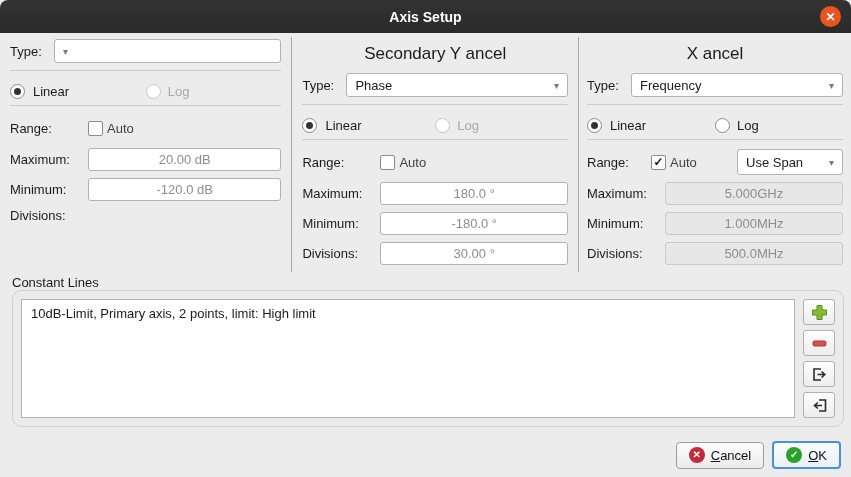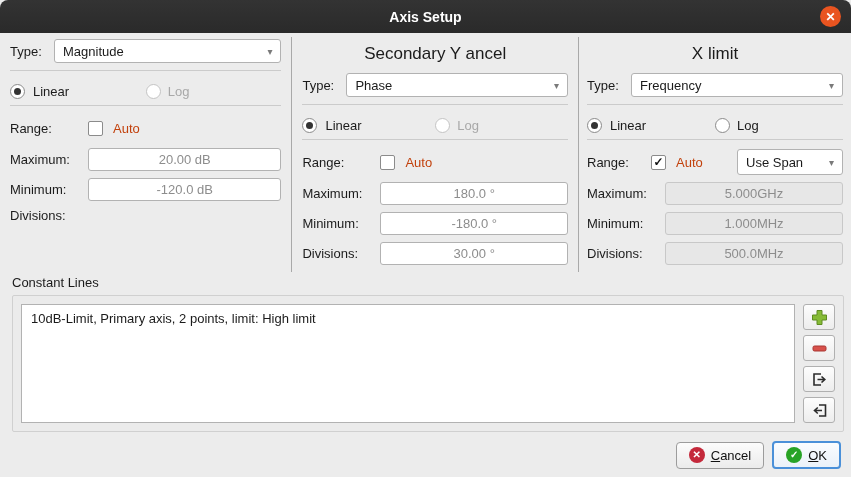--- a/index.html
+++ b/index.html
@@ -61,34 +61,34 @@
   }
   .radio-opt.disabled { color:#a8a8a8; cursor:default; }
   .radio-opt.disabled .radio { border-color:#c4c4c4; }
 
   .range-row { min-height:26px; }
   .checkbox {
     width:15px; height:15px; background:#ffffff; border:1px solid #8b8b8b; border-radius:2px;
     display:flex; align-items:center; justify-content:center; cursor:pointer; flex-shrink:0;
   }
   .checkbox .check-glyph { font-size:12px; color:#111111; line-height:1; font-weight:bold; }
-  .auto-lbl { font-size:13px; color:#c2410c; margin-left:10px; }
+  .auto-lbl { font-size:13px; color:#404040; margin-left:4px; }
   .span-combo { flex:0 0 106px; margin-left:auto; height:26px; }
 
   .field {
     flex:1; height:23px; border:1px solid #b2b2b2; border-radius:3px; background:#ffffff;
     text-align:center; color:#8d8d8d; font-size:13px; font-family:inherit; min-width:0; outline:none;
   }
   .field.disabled { background:#e7e7e7; border-color:#c8c8c8; }
 
   
   .constant-lines { flex:1; padding:3px 7px 0 12px; }
-  .cl-label { font-size:13px; color:#1b1b1b; margin-bottom:5px; }
+  .cl-label { font-size:13px; color:#1b1b1b; }
   .cl-frame {
-    border:1px solid #d0d0d0; border-radius:2px; background:#ebebeb;
+    border:1px solid #d0d0d0; border-radius:9px; background:#ebebeb;
     padding:8px; display:flex; gap:8px; height:137px;
   }
   .cl-list {
     flex:1; background:#ffffff; border:1px solid #b2b2b2; overflow:hidden; padding:4px 9px;
   }
   .cl-item { font-size:13px; color:#1b1b1b; padding:2px 0; cursor:pointer; }
   .cl-buttons { width:32px; display:flex; flex-direction:column; gap:5px; }
   .icon-btn {
     width:32px; height:27px; background:linear-gradient(#fdfdfd,#ededed);
     border:1px solid #b0b0b0; border-radius:3px;
@@ -122,21 +122,20 @@
       <span class="close-glyph">✕</span>
     </span>
   </div>
 
   <div class="columns">
 
     <div class="axis-col col-1">
       <div class="row">
         <span class="lbl type-lbl">Type:</span>
         <div class="combo">
-          <span class="combo-text">Magnitude</span>
           <span class="combo-arrow">▾</span>
         </div>
       </div>
       <div class="sep"></div>
       <div class="row radio-row">
         <label class="radio-opt first">
           <span class="radio checked"></span>
           <span>Linear</span>
         </label>
         <label class="radio-opt disabled">
@@ -197,21 +196,21 @@
         <span class="lbl field-lbl">Minimum:</span>
         <input class="field" value="-180.0 °" style="">
       </div>
       <div class="row">
         <span class="lbl field-lbl">Divisions:</span>
         <input class="field" value="30.00 °" style="">
       </div>
     </div>
 
     <div class="axis-col col-3">
-      <div class="col-heading">X limit</div>
+      <div class="col-heading">X ancel</div>
       <div class="row">
         <span class="lbl type-lbl">Type:</span>
         <div class="combo">
           <span class="combo-text">Frequency</span>
           <span class="combo-arrow">▾</span>
         </div>
       </div>
       <div class="sep"></div>
       <div class="row radio-row">
         <label class="radio-opt first">

